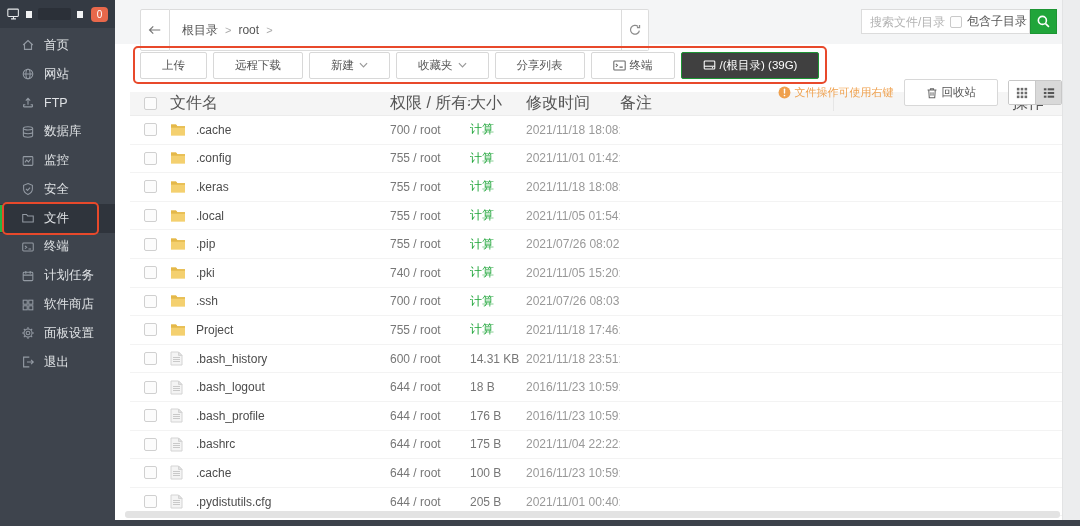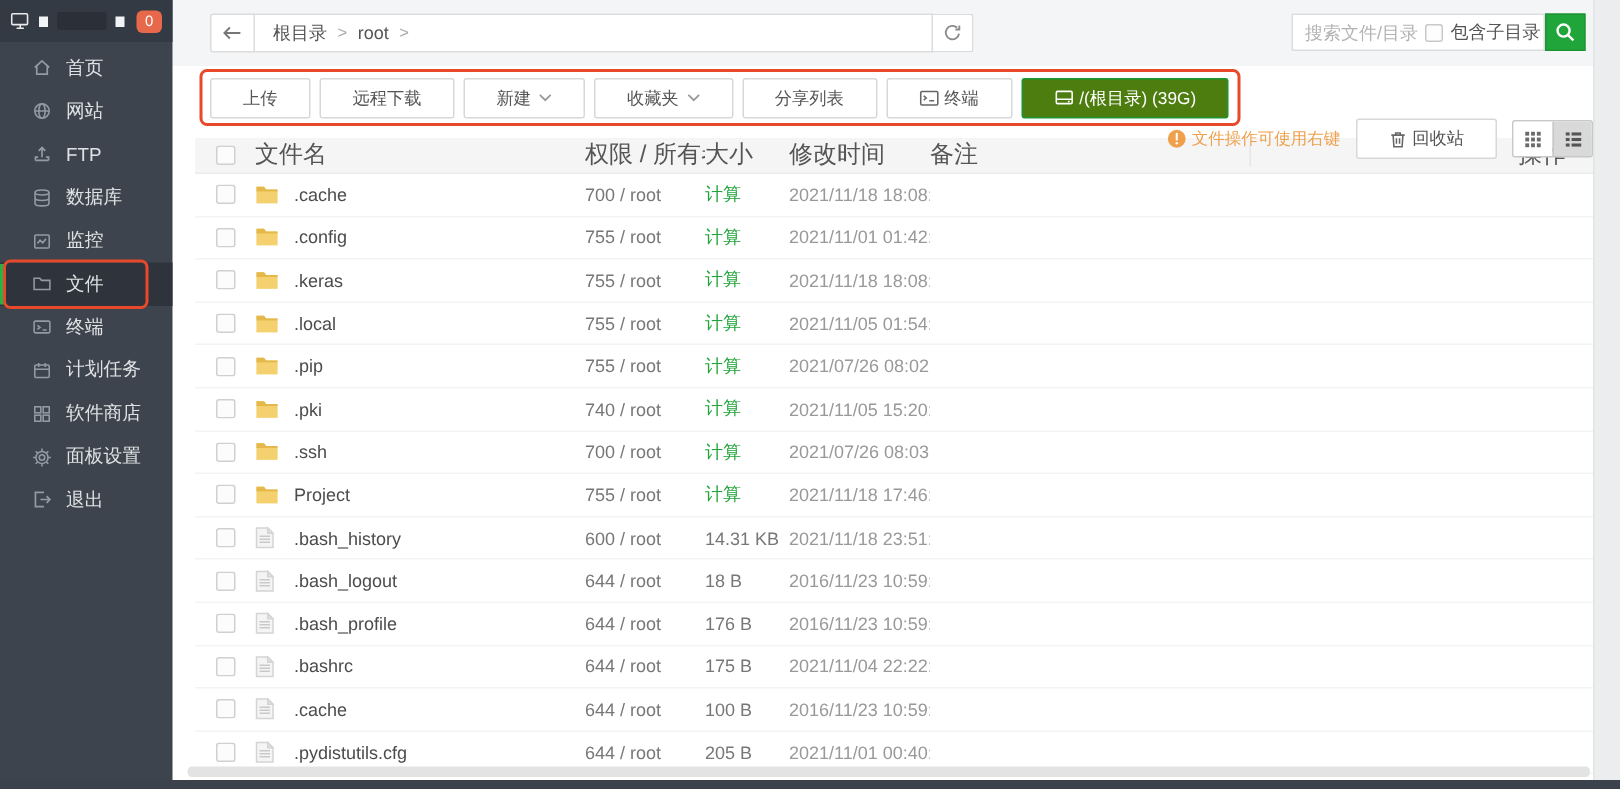--- a/index.html
+++ b/index.html
@@ -22,21 +22,21 @@
   .nav-item.active::before { content:""; position:absolute; left:0; top:1px; bottom:1px; width:3px; background:#24b344; }
   .annotation { position:absolute; border:2px solid #e8492b; border-radius:5px; pointer-events:none; z-index:50; }
   .nav-annotation { left:2px; right:16px; top:-2px; bottom:-2px; }
 
   
   .main { position:absolute; left:115px; top:0; right:18px; bottom:6px; background:#fff; }
   .edge-right { position:absolute; right:0; top:0; width:18px; height:526px; background:#ecedee; border-left:1px solid #e2e3e4; }
   .edge-bottom { position:absolute; left:0; bottom:0; width:1080px; height:6px; background:#3c424b; z-index:6; }
 
   .topbar { position:relative; height:44px; background:#f4f5f6; padding:9px 0 0 25px; display:flex; }
-  .box { background:#fff; border:1px solid #dcdcdc; height:26px; display:flex; align-items:center; }
+  .box { background:#fff; border:1px solid #dcdcdc; height:42px; display:flex; align-items:center; }
   .back-btn { width:30px; justify-content:center; border-radius:2px 0 0 2px; cursor:pointer; color:#777; }
   .crumb-box { width:452px; border-left:none; padding-left:12px; gap:7px; font-size:12px; color:#555; }
   .crumb-seg { cursor:pointer; }
   .crumb-sep { color:#aaa; font-size:11px; }
   .refresh-btn { width:27px; justify-content:center; border-left:none; border-radius:0 2px 2px 0; cursor:pointer; }
 
   .search-group { position:absolute; top:9px; right:5px; display:flex; }
   .search-box { width:169px; height:25px; padding-right:7px; }
   .search-box input { border:none; outline:none; width:88px; height:21px; font-size:12px; padding-left:8px;
                       font-family:inherit; color:#333; }
@@ -45,21 +45,21 @@
   .search-box .cb-label { font-size:12px; color:#555; margin-left:5px; white-space:nowrap; }
   .search-btn { width:27px; height:25px; background:#20a53a; border:1px solid #1d9534; display:flex;
                 align-items:center; justify-content:center; cursor:pointer; }
 
   .toolbar-row { position:relative; height:38px; margin-top:2px; display:flex; align-items:center; padding-left:25px; }
   .toolbar-left { position:relative; display:flex; gap:6px; align-items:center; }
   .toolbar-annotation { left:-7px; right:-8px; top:-6px; bottom:-5px; }
   .tbtn { height:27px; background:#fff; border:1px solid #d8d8d8; border-radius:2px; font-size:11.5px; color:#555;
           display:flex; align-items:center; gap:4px; padding:0 21px; cursor:pointer; white-space:nowrap; }
   .tbtn .chev { display:flex; margin-left:1px; }
-  .tbtn-green { background:#4d7c0f; border-color:#1d9534; color:#fff; }
+  .tbtn-green { background:#404040; border-color:#1d9534; color:#fff; }
   .toolbar-right { position:absolute; right:0; top:5px; display:flex; align-items:center; gap:10px;margin-top:28px; }
   .hint { display:flex; align-items:center; gap:4px; color:#efa04d; font-size:11px; white-space:nowrap; }
   .view-toggle { display:flex; border:1px solid #c8c8c8; border-radius:2px; overflow:hidden; height:25px; }
   .vbtn { width:26px; display:flex; align-items:center; justify-content:center; background:#fff; cursor:pointer; }
   .vbtn + .vbtn { border-left:1px solid #c8c8c8; }
   .vbtn.active { background:#d9d9d9; }
 
   
   .ftable { margin:8px 0 0 15px; }
   .thead, .trow { display:grid; grid-template-columns:40px 220px 80px 56px 94px 213px 130px 99px; align-items:center; }
@@ -133,20 +133,29 @@
         <span>数据库</span>
       </div>
       <div class="nav-item">
         <span class="nic">
             <svg viewBox="0 0 16 16" width="14" height="14" fill="none" stroke="currentColor" stroke-width="1.2">
               <rect x="2.5" y="3" width="11" height="10" rx="1"></rect>
               <path d="M4.5 9.5 6.5 7l2 2 2.5-3"></path>
             </svg>
           </span>
         <span>监控</span>
+      </div>
+      <div class="nav-item">
+        <span class="nic">
+            <svg viewBox="0 0 16 16" width="14" height="14" fill="none" stroke="currentColor" stroke-width="1.2">
+              <path d="M8 1.8 13 3.8v4.1c0 3-2.2 5-5 6.3-2.8-1.3-5-3.3-5-6.3V3.8Z"></path>
+              <path d="m5.7 7.9 1.7 1.7 3-3.2"></path>
+            </svg>
+          </span>
+        <span>安全</span>
       </div>
       <div class="nav-item active">
         <span class="nic">
             <svg viewBox="0 0 16 16" width="14" height="14" fill="none" stroke="currentColor" stroke-width="1.2">
               <path d="M2 4h4.3l1.3 1.6H14v7H2Z"></path>
             </svg>
           </span>
         <span>文件</span>
         <span class="annotation nav-annotation"></span>
       </div>

